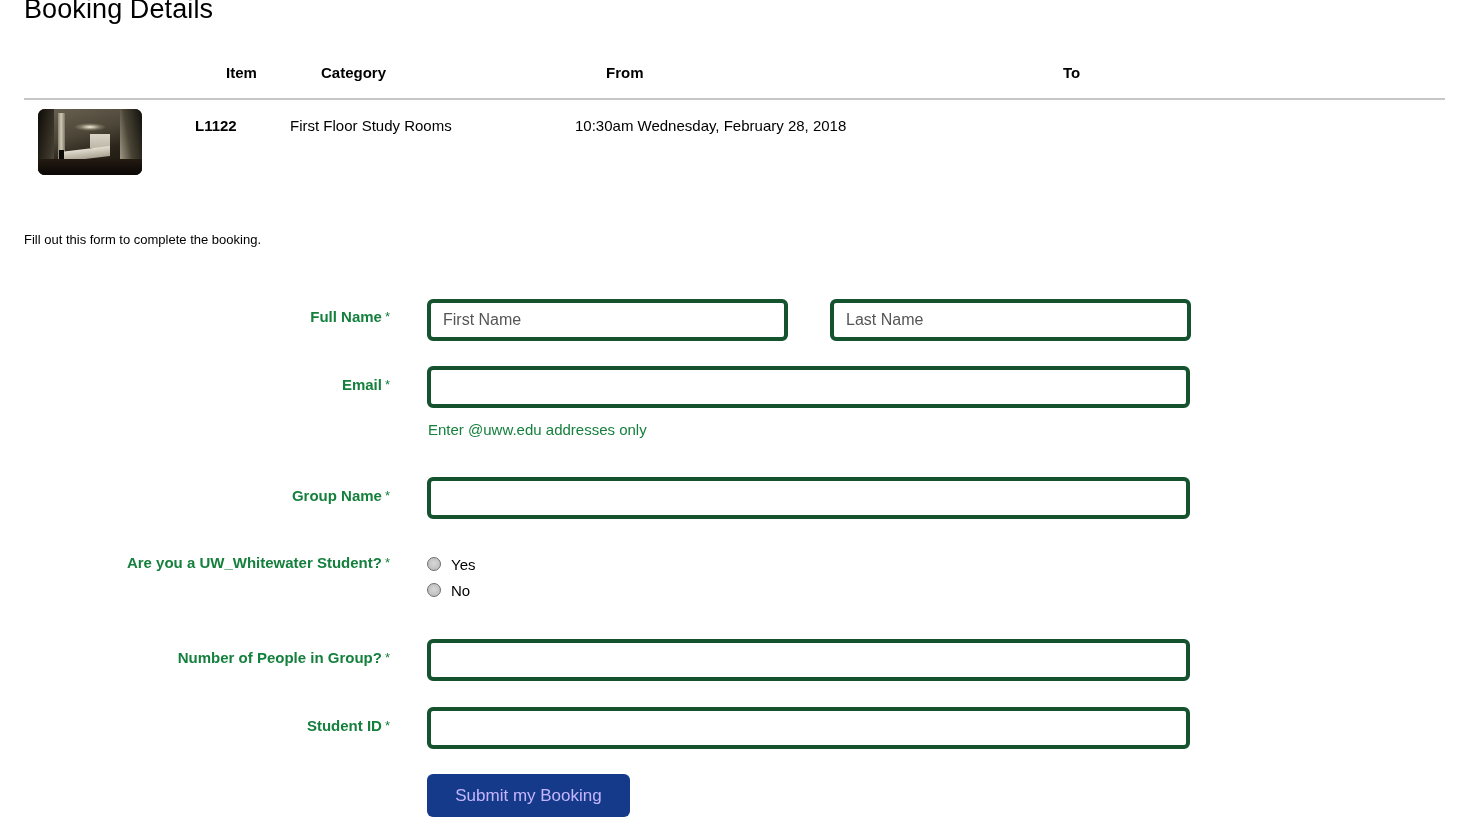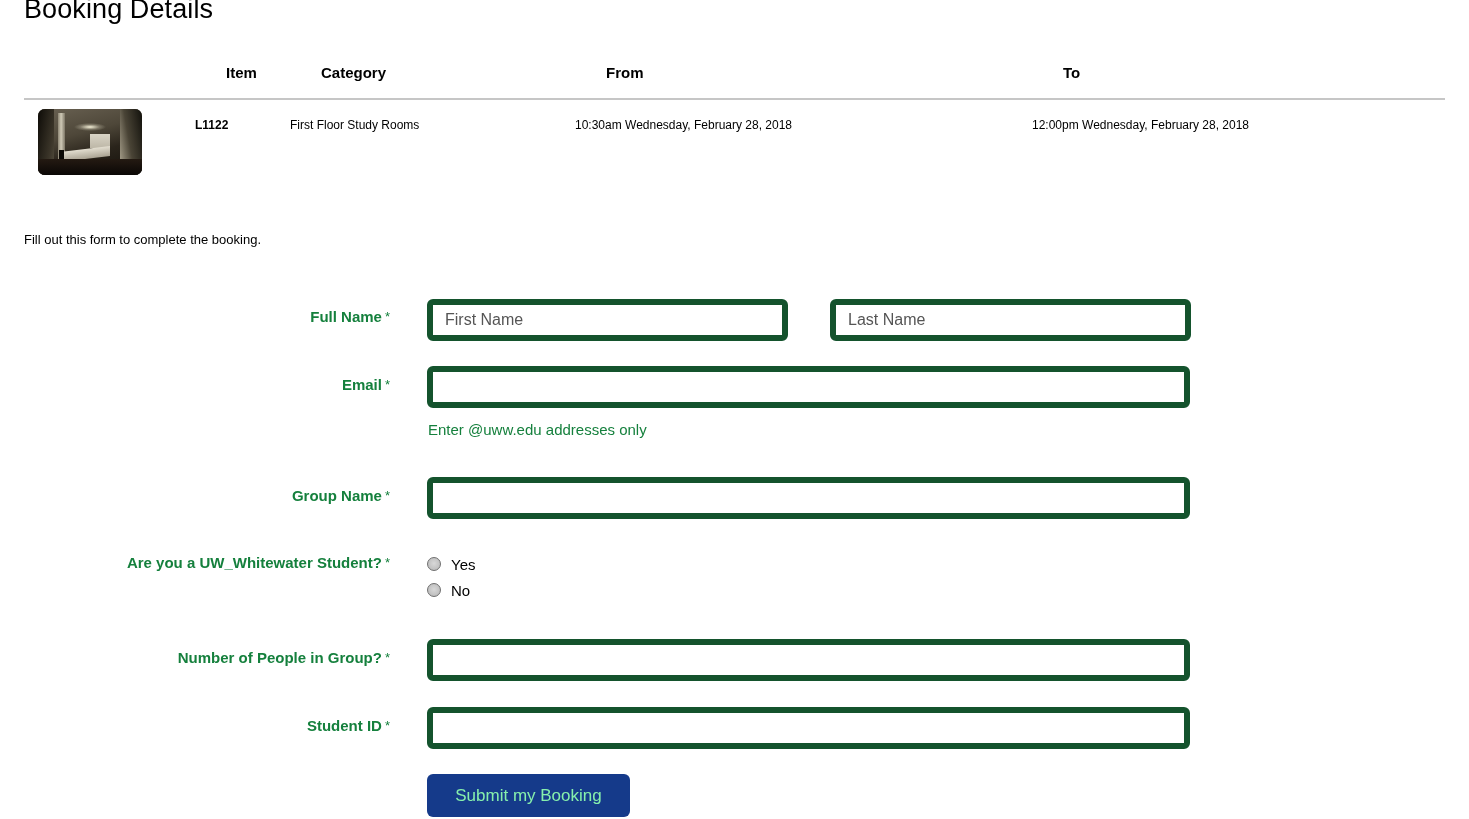--- a/index.html
+++ b/index.html
@@ -65,21 +65,21 @@
 
   .bt-row {
     position: absolute;
     top: 46px;
     left: 0;
     width: 1421px;
     height: 96px;
   }
   .bt-row .td {
     position: absolute;
-    font-size: 12px;
+    font-size: 15px;
     line-height: 19px;
     top: 15px;
     white-space: nowrap;
   }
   .td-item      { left: 171px; font-weight: bold; }
   .td-category  { left: 266px; }
   .td-from      { left: 551px; }
   .td-to        { left: 1008px; }
 
   
@@ -182,21 +182,21 @@
     font-size: 13px;
     margin-left: 3px;
     vertical-align: 1px;
   }
 
   .f-input {
     position: absolute;
     left: 427px;
     box-sizing: border-box;
     height: 42px;
-    border: 6px solid #14532d;
+    border: 4px solid #14532d;
     border-radius: 6px;
     background: #ffffff;
     font-family: "Liberation Sans", sans-serif;
     font-size: 16px;
     color: #444;
     padding: 0 12px;
     outline: none;
   }
   .f-input::placeholder { color: #555; opacity: 1; }
   .f-input.wide   { width: 763px; }
@@ -239,21 +239,21 @@
 
   
   .submit-btn {
     position: absolute;
     left: 427px;
     width: 203px;
     height: 43px;
     background: #153a8a;
     border: none;
     border-radius: 6px;
-    color: #86efac;
+    color: #c4b5fd;
     font-family: "Liberation Sans", sans-serif;
     font-size: 17px;
     font-weight: 400;
     line-height: 43px;
     text-align: center;
     cursor: pointer;
     padding: 0;
   }
 </style>
 </head>
@@ -278,21 +278,20 @@
       <div class="thumb-wall-l"></div>
       <div class="thumb-pillar"></div>
       <div class="thumb-wall-r"></div>
       <div class="thumb-table"></div>
       <div class="thumb-chair"></div>
       <div class="thumb-floor"></div>
     </div>
     <div class="td td-item">L1122</div>
     <div class="td td-category">First Floor Study Rooms</div>
     <div class="td td-from">10:30am Wednesday, February 28, 2018</div>
-    <div class="td td-to">12:00pm Wednesday, February 28, 2018</div>
   </div>
 </div>
 
 <div class="form-intro">Fill out this form to complete the booking.</div>
 
 <div class="form-area">
 
   <div class="form-row">
     <div class="f-label" style="top: 27px;">
       <span>Full Name</span><span class="req">*</span>

